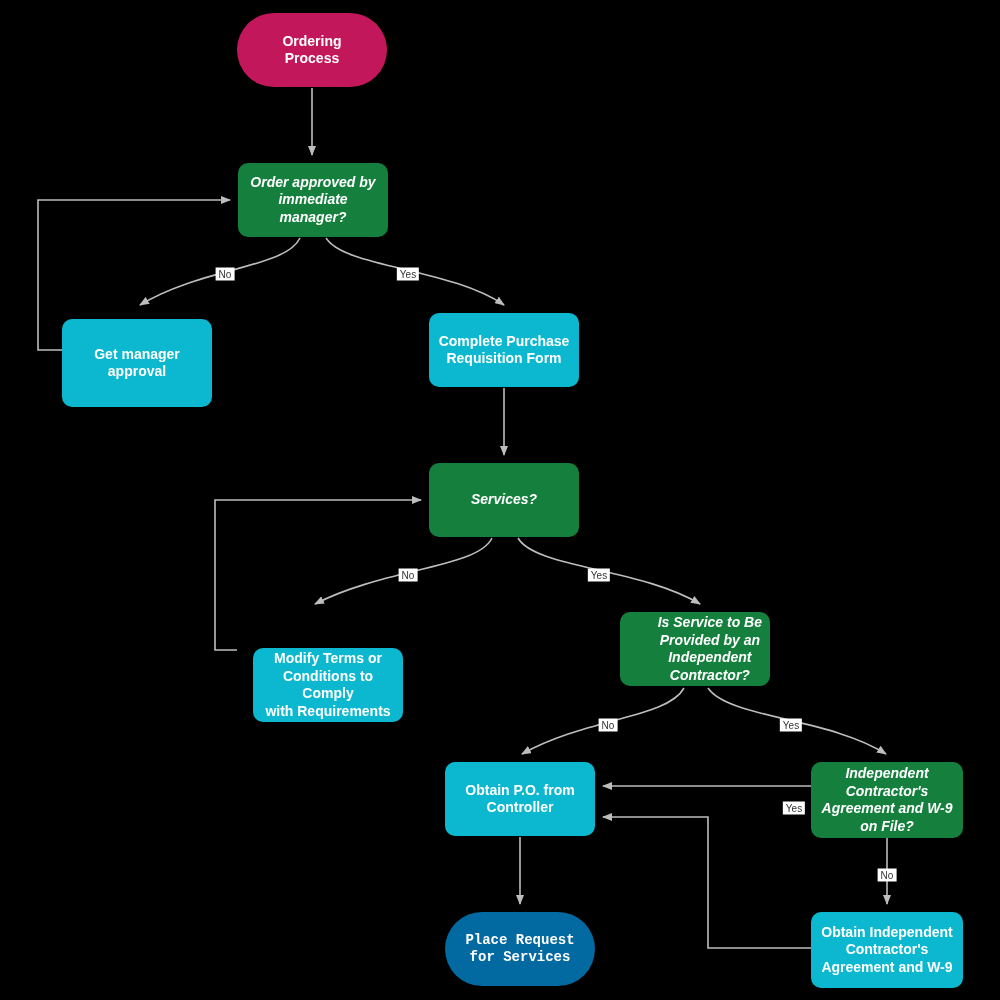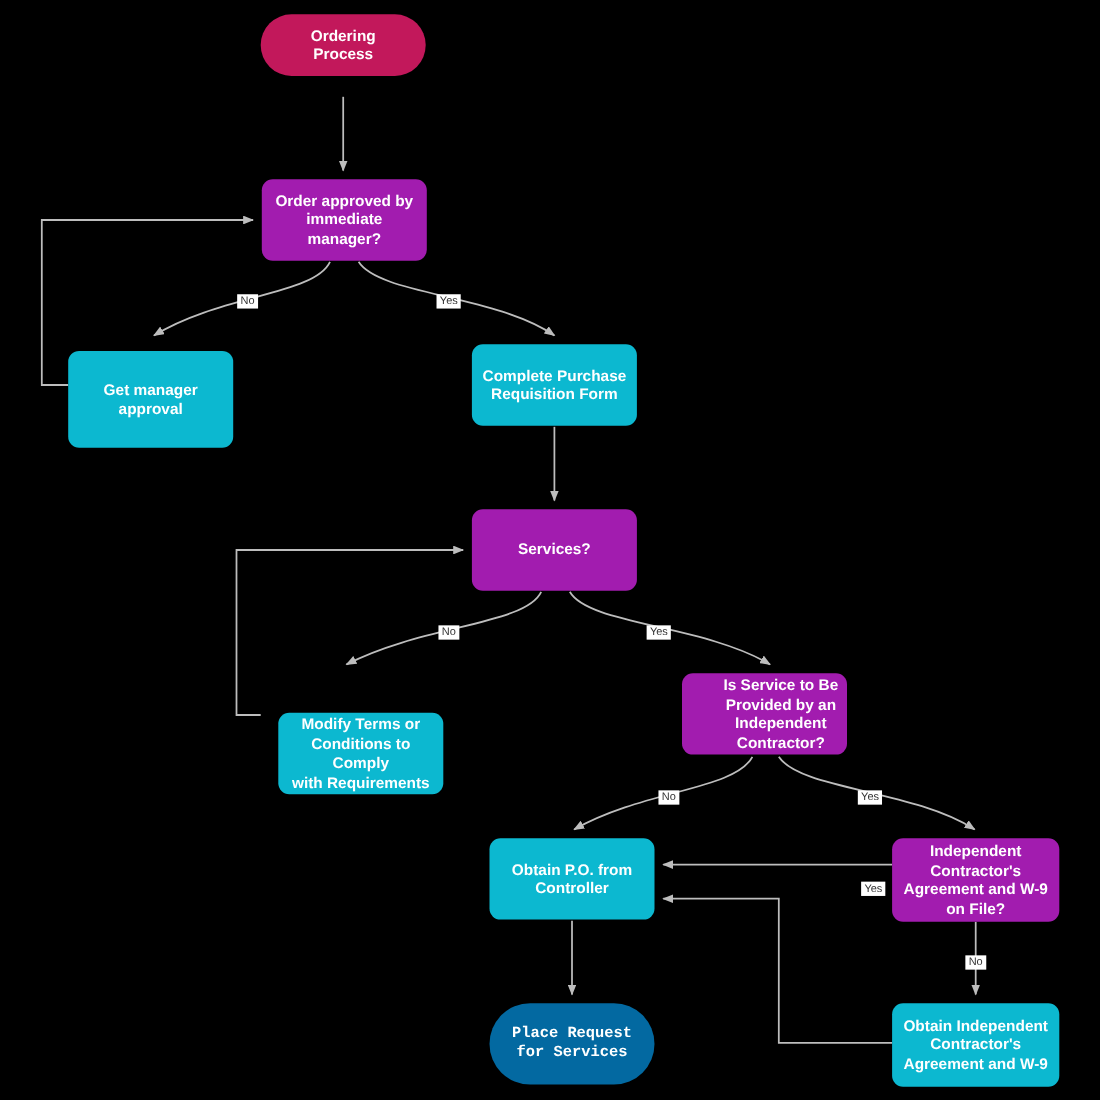--- a/index.html
+++ b/index.html
@@ -4,21 +4,21 @@
 <style>
   html,body{margin:0;padding:0;background:#000;}
   body{width:1000px;height:1000px;overflow:hidden;font-family:"Liberation Sans",sans-serif;}
   #stage{position:relative;width:1000px;height:1000px;background:#000000;}
   svg#edges{position:absolute;left:0;top:0;width:1000px;height:1000px;}
   .node{position:absolute;display:flex;align-items:center;justify-content:center;
         text-align:center;color:#ffffff;font-weight:bold;line-height:1.25;
         box-sizing:border-box;padding:4px 8px;}
   .node.start{background:#c2185b;border-radius:48px;font-size:14px;}
   .node.terminal{background:#0369a1;border-radius:48px;font-size:14px;font-family:Liberation Mono, monospace;}
-  .node.decision{background:#a21caf;border-radius:10px;font-size:14px;}
+  .node.decision{background:#15803d;border-radius:10px;font-size:14px;font-style:italic;}
   .node.process{background:#0cb8d0;border-radius:10px;font-size:14px;}
   .elabel{position:absolute;background:#ffffff;color:#333333;font-size:10px;
           font-family:"Liberation Sans",sans-serif;padding:1px 3px;
           line-height:1.1;white-space:nowrap;transform:translate(-50%,-50%);text-align:right;}
 </style>
 </head>
 <body>
 
 <div id="stage">
 
@@ -53,21 +53,21 @@
       <path d="M811,786 L603,786"></path>
 
       <path d="M887,838 L887,904"></path>
 
       <path d="M811,948 L708,948 L708,817 L603,817"></path>
 
       <path d="M520,837 L520,904"></path>
     </g>
   </svg>
 
-  <div class="node start" style="left:237px;top:13px;width:150px;height:56px;align-items:center;">
+  <div class="node start" style="left:237px;top:13px;width:150px;height:74px;align-items:center;">
     <span>Ordering<br>Process</span>
   </div>
 
   <div class="node decision" style="left:238px;top:163px;width:150px;height:74px;">
     <span>Order approved by<br>immediate manager?</span>
   </div>
 
   <div class="node process" style="left:62px;top:295px;width:150px;height:88px;margin-top:24px;">
     <span>Get manager approval</span>
   </div>

